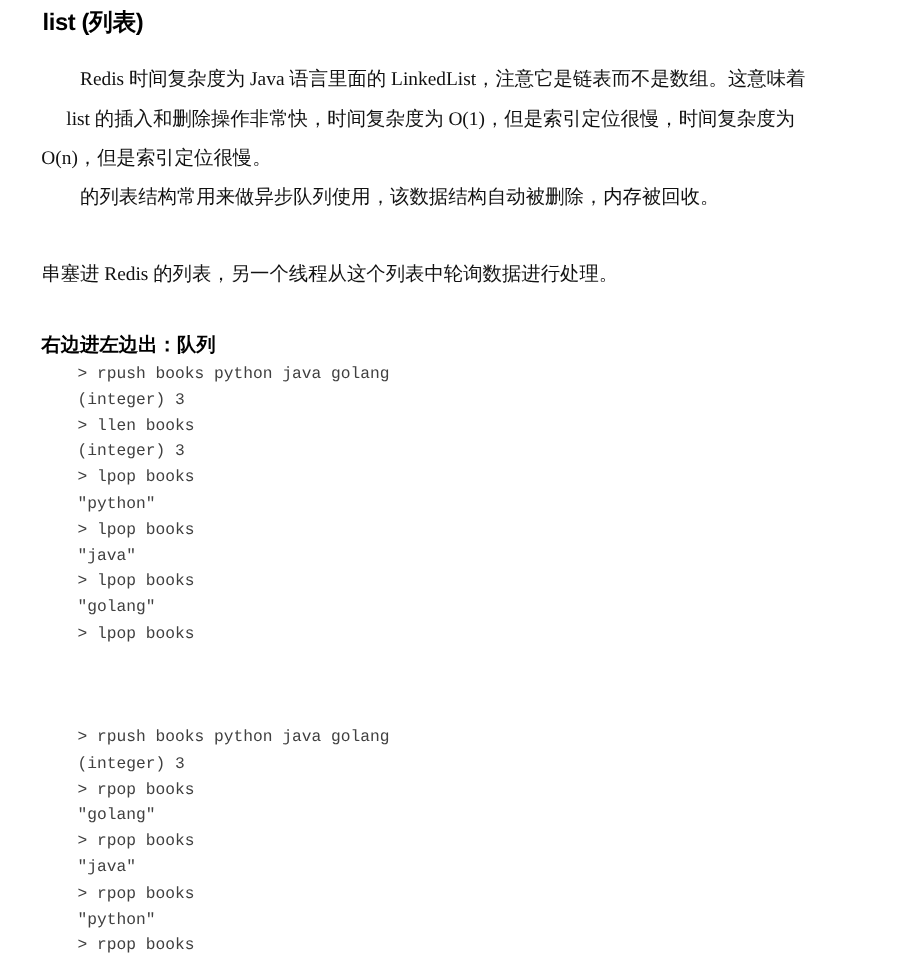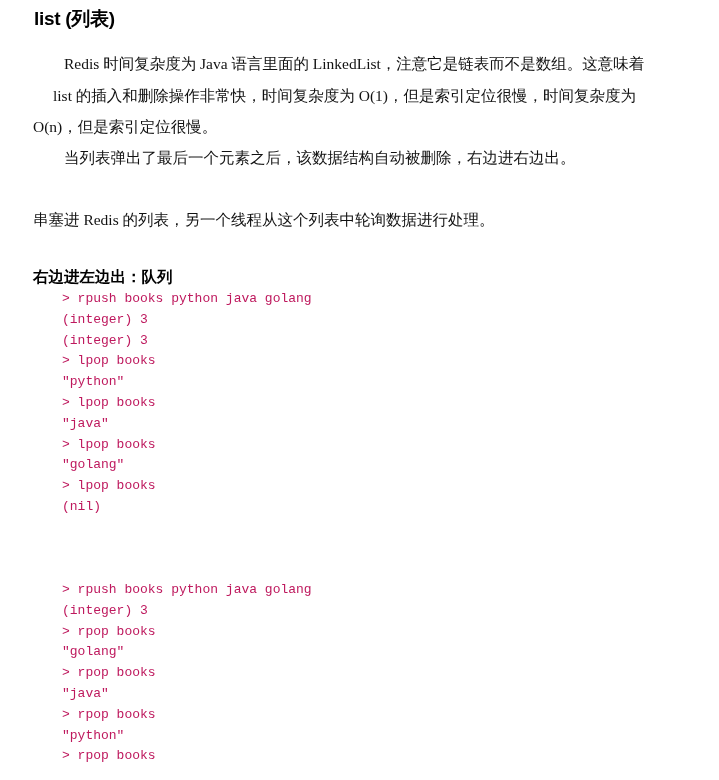--- a/index.html
+++ b/index.html
@@ -47,56 +47,56 @@
     font-weight: bold;
     font-size: 15.5px;
     line-height: 22px;
     white-space: nowrap;
   }
   .code-block {
     position: absolute;
     left: 62px;
     font-family: "Liberation Mono", monospace;
     font-size: 13px;
-    color: #be185d;
+    color: #404040;
   }
   .code-line {
     height: 20.8px;
     line-height: 20.8px;
     white-space: pre;
   }
 </style>
 </head>
 <body>
 
 <div class="page">
 
   <div class="title">list (列表)</div>
 
   <div class="para-line" style="left:64px; top:53px;">Redis  时间复杂度为  Java  语言里面的  LinkedList，注意它是链表而不是数组。这意味着</div>
   <div class="para-line" style="left:33px; top:85px;margin-left:20px;">list  的插入和删除操作非常快，时间复杂度为  O(1)，但是索引定位很慢，时间复杂度为</div>
   <div class="para-line" style="left:33px; top:116px;">O(n)，但是索引定位很慢。</div>
 
-  <div class="para-line" style="left:64px; top:147px;">当列表弹出了最后一个元素之后，该数据结构自动被删除，右边进右边出。</div>
+  <div class="para-line" style="left:64px; top:147px;">的列表结构常用来做异步队列使用，该数据结构自动被删除，内存被回收。</div>
 
   <div class="para-line" style="left:33px; top:209px;">串塞进  Redis  的列表，另一个线程从这个列表中轮询数据进行处理。</div>
 
   <div class="section-heading" style="top:266px;">右边进左边出：队列</div>
   <div class="code-block" style="top:289px;">
     <div class="code-line">&gt; rpush books python java golang</div>
     <div class="code-line">(integer) 3</div>
+    <div class="code-line">&gt; llen books</div>
     <div class="code-line">(integer) 3</div>
     <div class="code-line">&gt; lpop books</div>
     <div class="code-line">"python"</div>
     <div class="code-line">&gt; lpop books</div>
     <div class="code-line">"java"</div>
     <div class="code-line">&gt; lpop books</div>
     <div class="code-line">"golang"</div>
     <div class="code-line">&gt; lpop books</div>
-    <div class="code-line">(nil)</div>
   </div>
 
   <div class="code-block" style="top:580px;">
     <div class="code-line">&gt; rpush books python java golang</div>
     <div class="code-line">(integer) 3</div>
     <div class="code-line">&gt; rpop books</div>
     <div class="code-line">"golang"</div>
     <div class="code-line">&gt; rpop books</div>
     <div class="code-line">"java"</div>
     <div class="code-line">&gt; rpop books</div>

